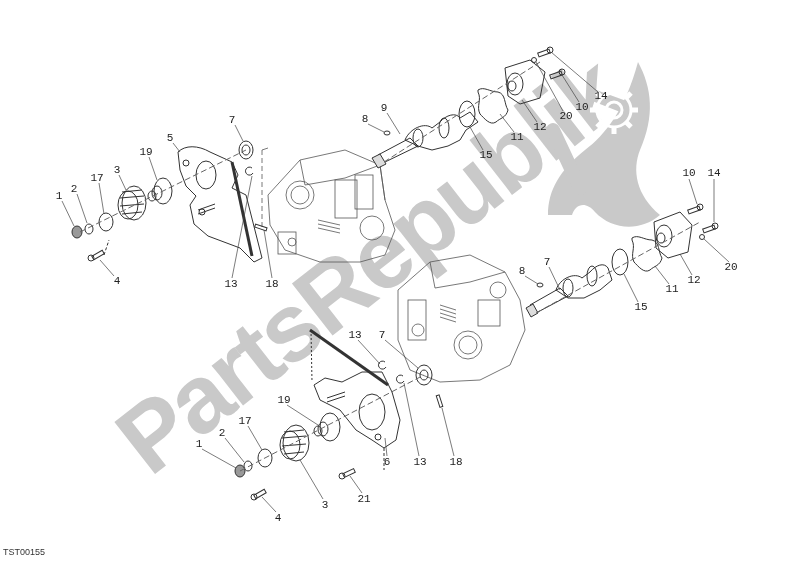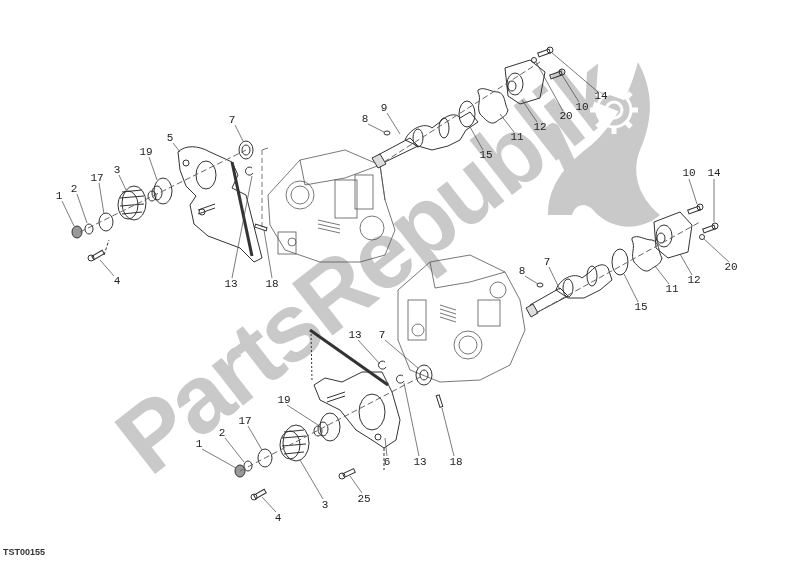--- a/index.html
+++ b/index.html
@@ -9,21 +9,20 @@
     .watermark-layer { position: absolute; left: 0; top: 0; width: 800px; height: 564px; pointer-events: none; }
     .callout {
       position: absolute; font-size: 11px; color: #222222;
       font-family: Liberation Mono, monospace; line-height: 1;
       transform: translate(-50%, -50%); white-space: nowrap;
       background: transparent;
     }
     .code-label {
       position: absolute; left: 3px; top: 547px; font-size: 9px; color: #333333;
       font-family: "Liberation Sans", sans-serif;
-      font-weight: bold;
     }
     svg text { font-family: "Liberation Sans", sans-serif; }
   </style>
 </head>
 <body>
 
 <div class="watermark-layer">
   <svg width="800" height="564" viewBox="0 0 800 564">
 
     <text x="0" y="0" fill="#c9c9c9" font-size="96" font-weight="bold" transform="translate(150,478) rotate(-38)" letter-spacing="-3">PartsRepublik</text>
@@ -314,18 +313,18 @@
   <span class="callout" style="left:641px;top:307px">15</span>
   <span class="callout" style="left:355px;top:335px">13</span>
   <span class="callout" style="left:382px;top:335px">7</span>
   <span class="callout" style="left:284px;top:400px">19</span>
   <span class="callout" style="left:245px;top:421px">17</span>
   <span class="callout" style="left:222px;top:433px">2</span>
   <span class="callout" style="left:199px;top:444px">1</span>
   <span class="callout" style="left:387px;top:462px">6</span>
   <span class="callout" style="left:420px;top:462px">13</span>
   <span class="callout" style="left:456px;top:462px">18</span>
-  <span class="callout" style="left:364px;top:499px">25</span>
+  <span class="callout" style="left:364px;top:499px">21</span>
   <span class="callout" style="left:325px;top:505px">3</span>
   <span class="callout" style="left:278px;top:518px">4</span>
 </div>
 
 <span class="code-label">TST00155</span>
 
 </body></html>

